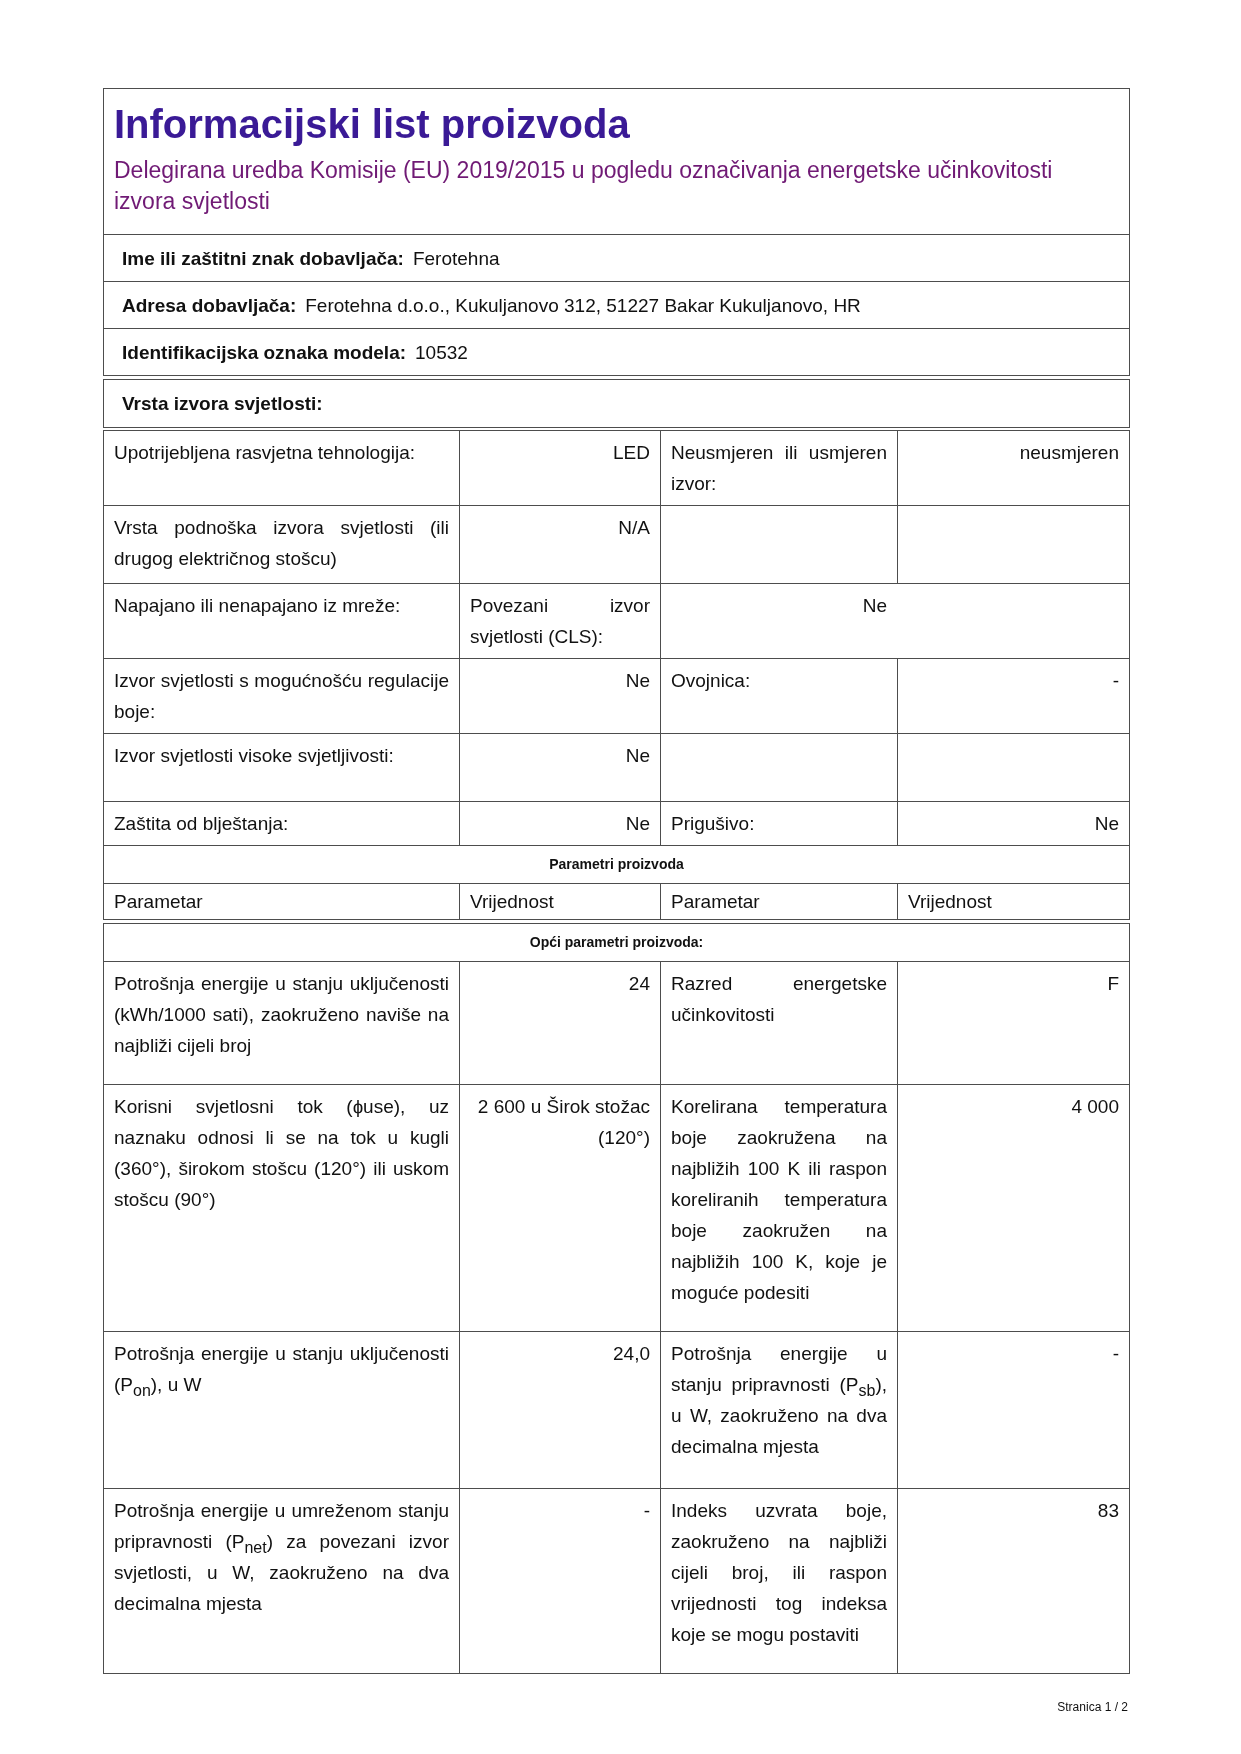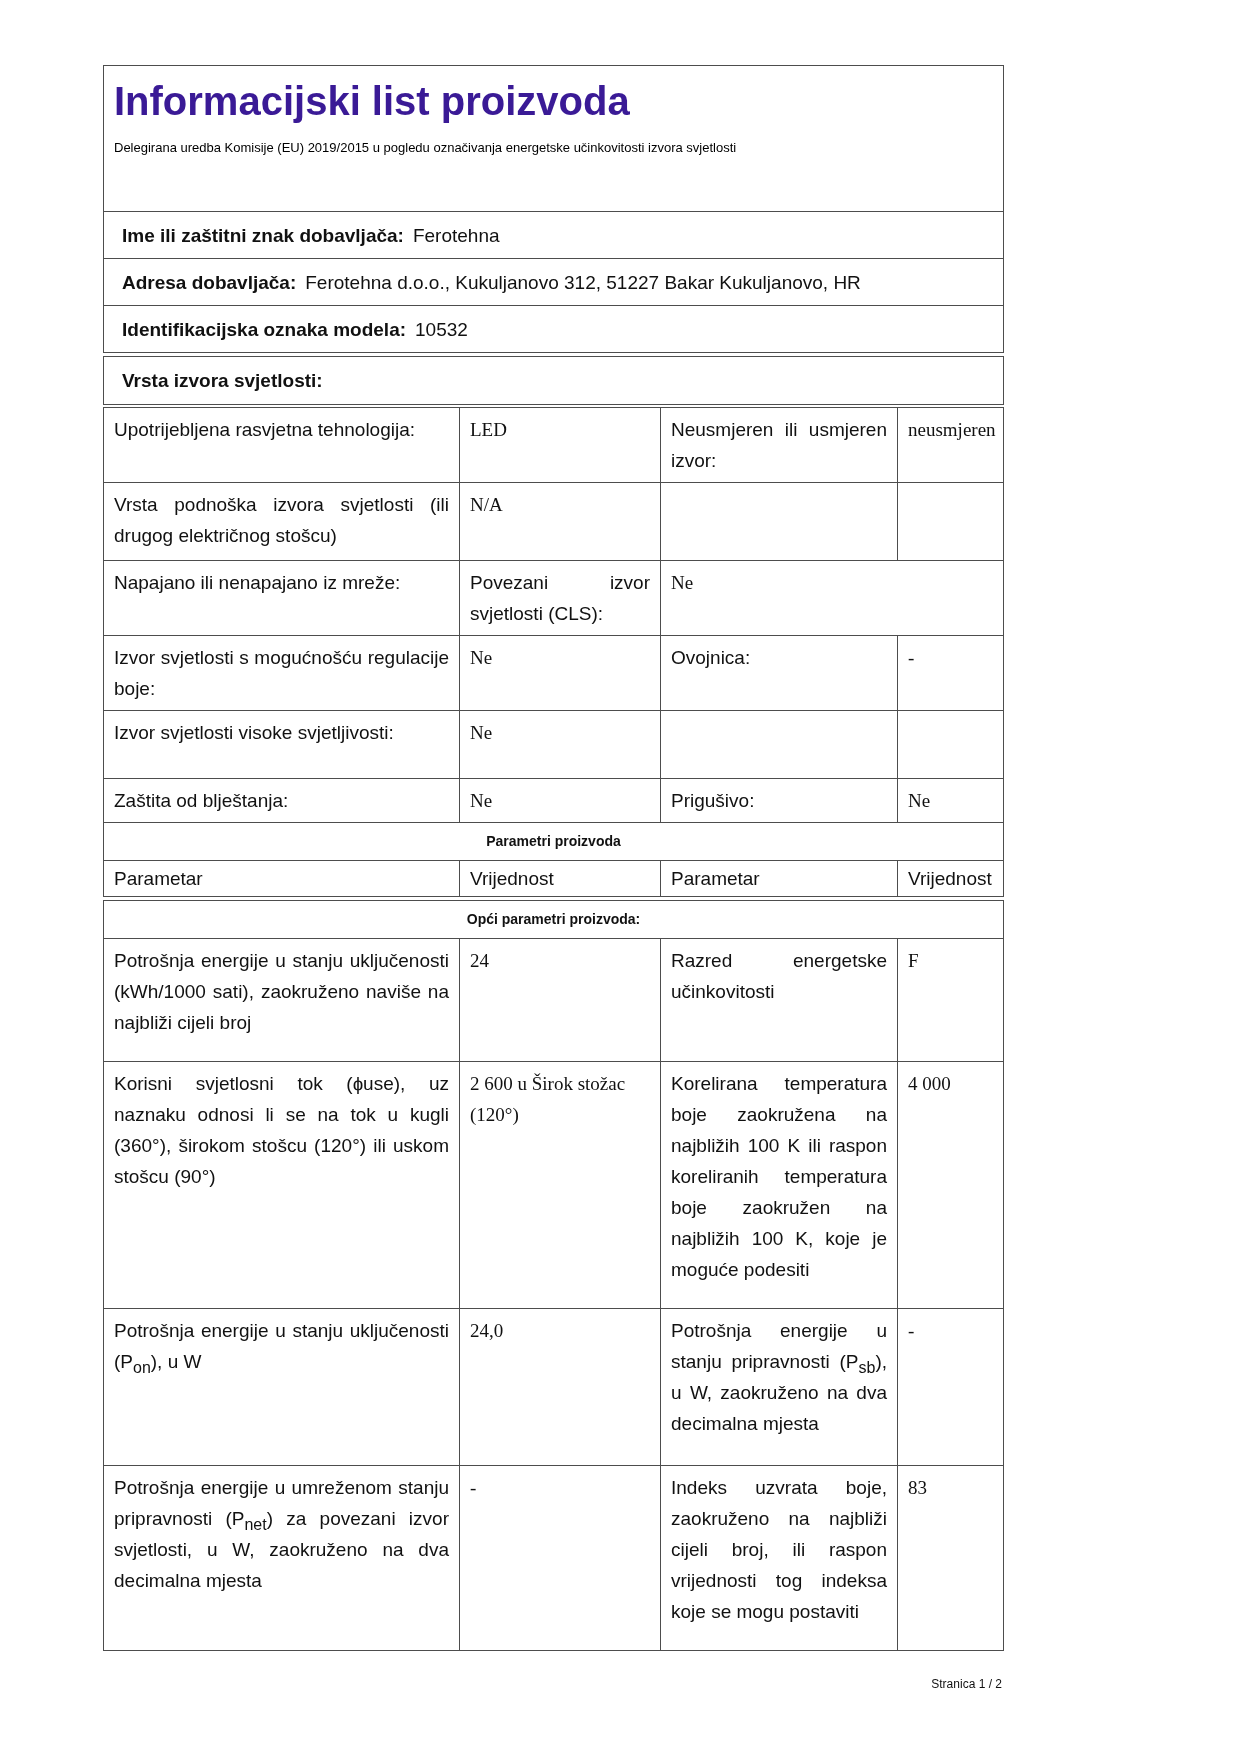--- a/index.html
+++ b/index.html
@@ -3,41 +3,41 @@
 <meta charset="utf-8">
 <style>
   html, body { margin: 0; padding: 0; }
   body {
     width: 1241px; height: 1754px;
     background: #ffffff;
     font-family: "Liberation Sans", sans-serif;
     color: #111111;
     position: relative;
   }
-  .sheet { position: absolute; left: 103px; top: 65px; width: 901px; }
+  .sheet { position: absolute; left: 103px; top: 88px; width: 1027px; }
   * { box-sizing: border-box; }
 
   .block { border: 1px solid #4d4d4d; background: #fff; }
   .block > div { border-top: 1px solid #4d4d4d; }
   .block > div:first-child { border-top: none; }
   .gap2 { height: 2px; } .gap3 { height: 3px; }
 
   .title-cell { min-height: 145px; padding: 12px 10px 6px 10px; }
   h1 { margin: 0; font-size: 40px; line-height: 46px; font-weight: 700; color: #3A1A96; letter-spacing: 0px; }
-  .subtitle { margin: 8px 0 0 0; font-size: 13px; line-height: 31px; color: #000000; }
+  .subtitle { margin: 8px 0 0 0; font-size: 23px; line-height: 31px; color: #701a75; }
 
   .info-row { min-height: 47px; padding: 9px 10px 6px 10px; font-size: 19px; line-height: 29px; }
   .lbl { font-weight: 700; margin-left: 8px; }
   .val { margin-left: 9px; }
 
   .grid-row { display: grid; grid-template-columns: 355px 201px 237px 1fr; }
   .grid-row .cell { padding: 6px 10px; font-size: 19px; line-height: 31px; }
   .grid-row .cell + .cell { border-left: 1px solid #4d4d4d; }
   .param { text-align: justify; }
-  .value { text-align: left; padding: 6px 4px; font-family: Liberation Serif, serif; }
+  .value { text-align: right; padding: 6px 4px; }
   sub { font-size: 16px; line-height: 0; }
 
   .section-row { text-align: center; font-weight: 700; font-size: 14px; line-height: 29px; padding: 4px 10px; min-height: 37px; }
   .hdr-row .cell { padding: 2px 10px; min-height: 33px; }
 
   
   .sr1 { min-height: 63px; } .sr2 { min-height: 78px; } .sr3 { min-height: 62px; }
   .sr4 { min-height: 65px; } .sr5 { min-height: 68px; } .sr6 { min-height: 33px; }
   .gr1 { min-height: 123px; } .gr2 { min-height: 247px; } .gr3 { min-height: 157px; } .gr4 { min-height: 185px; }
 

